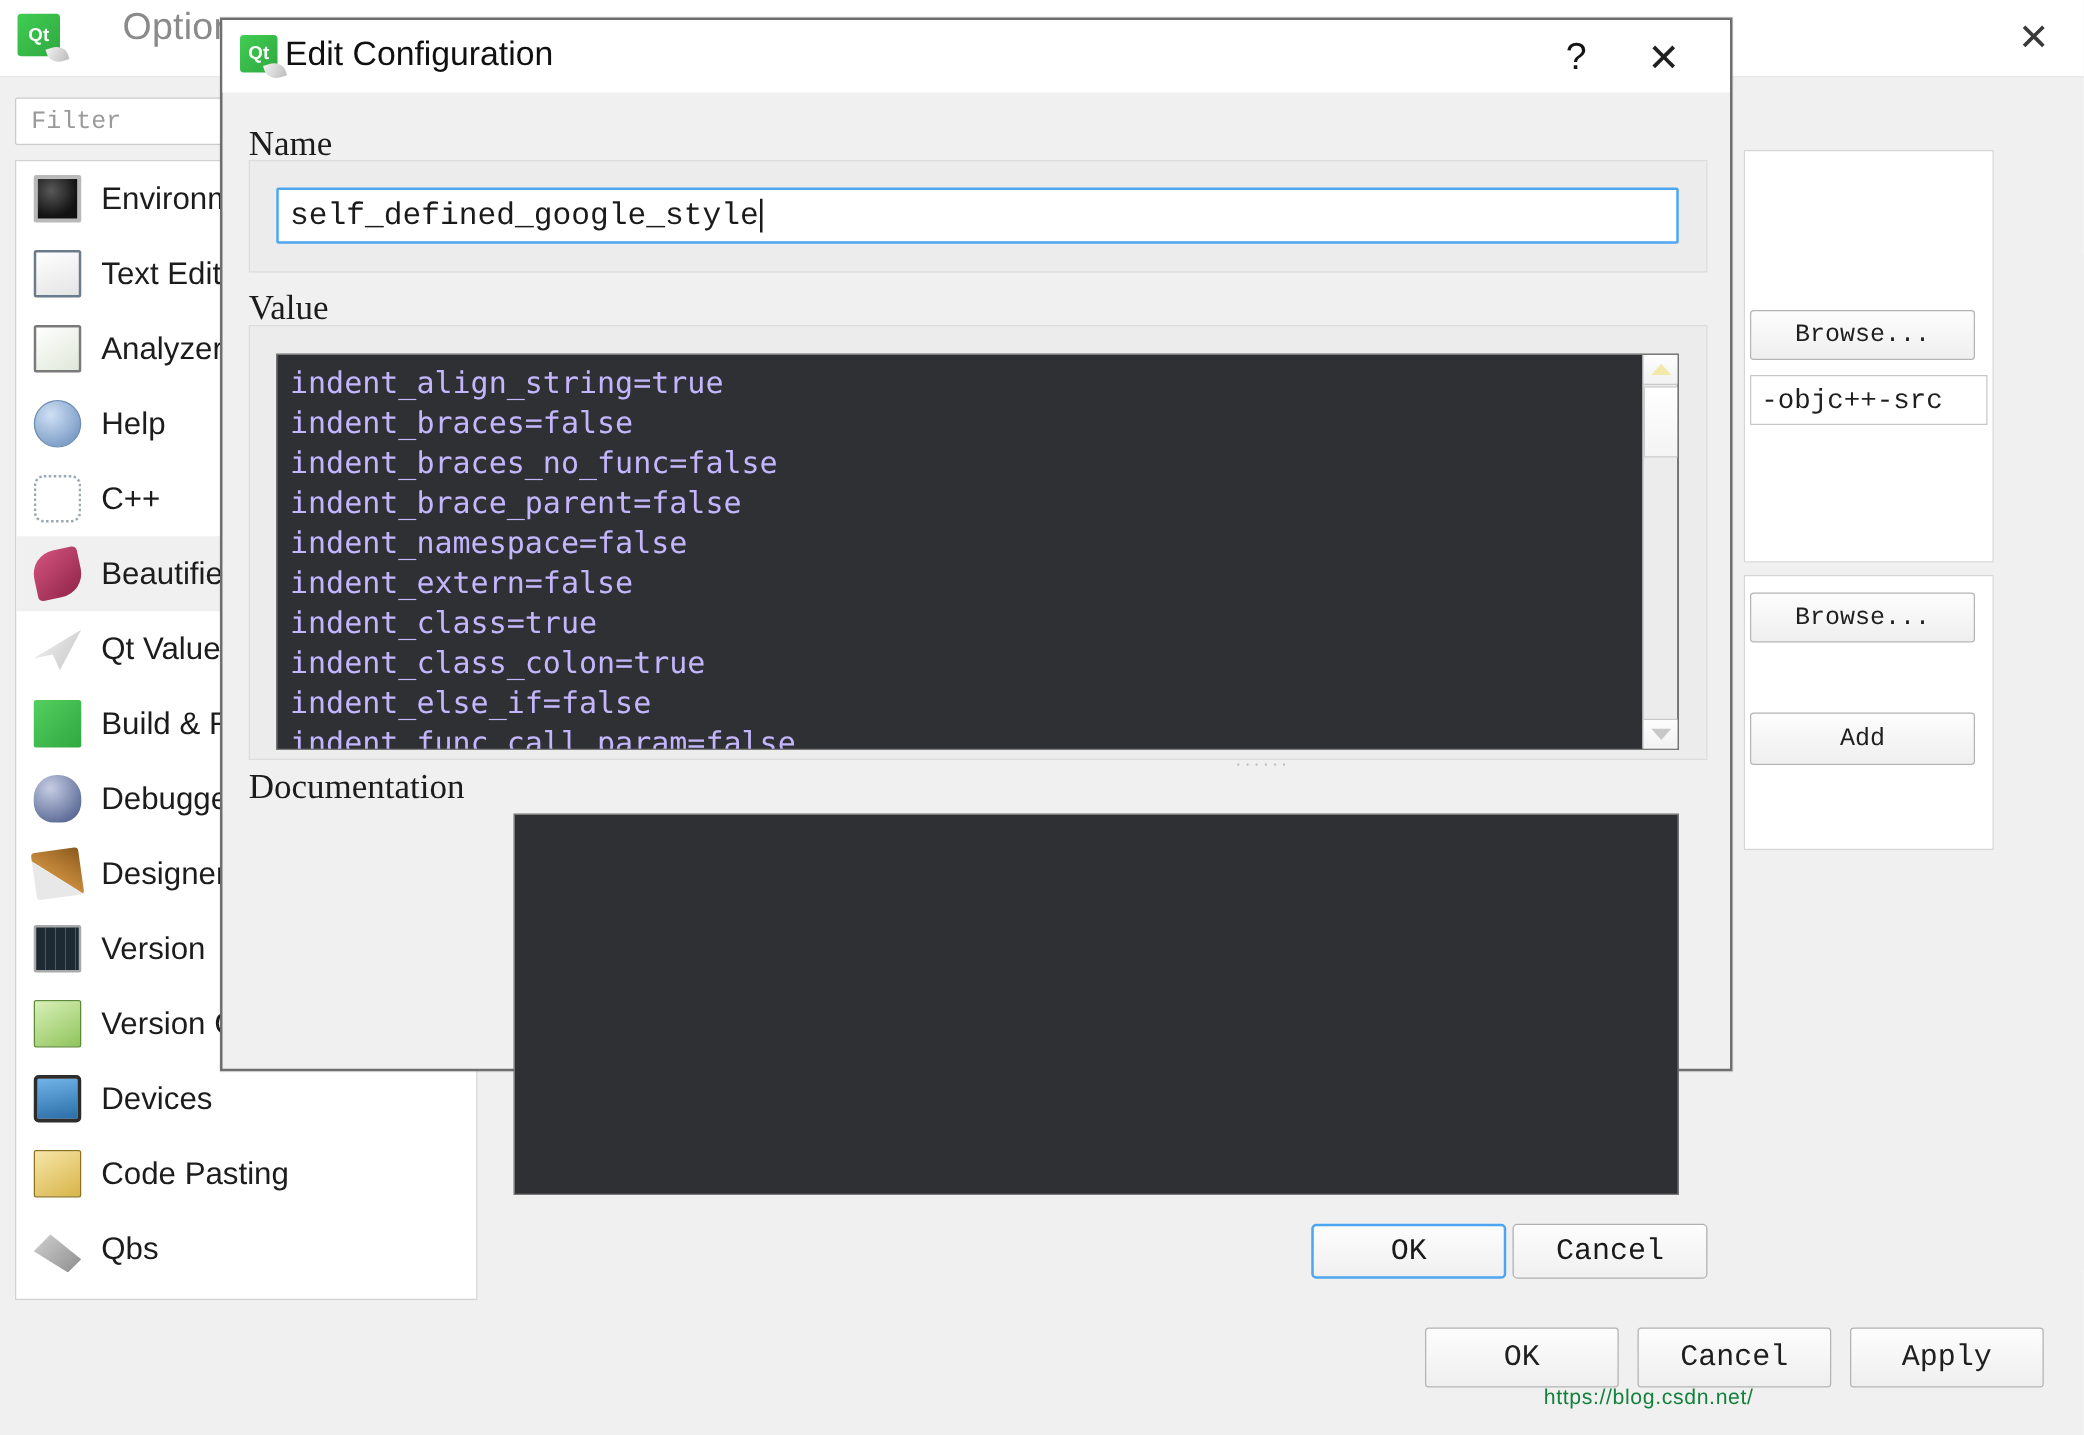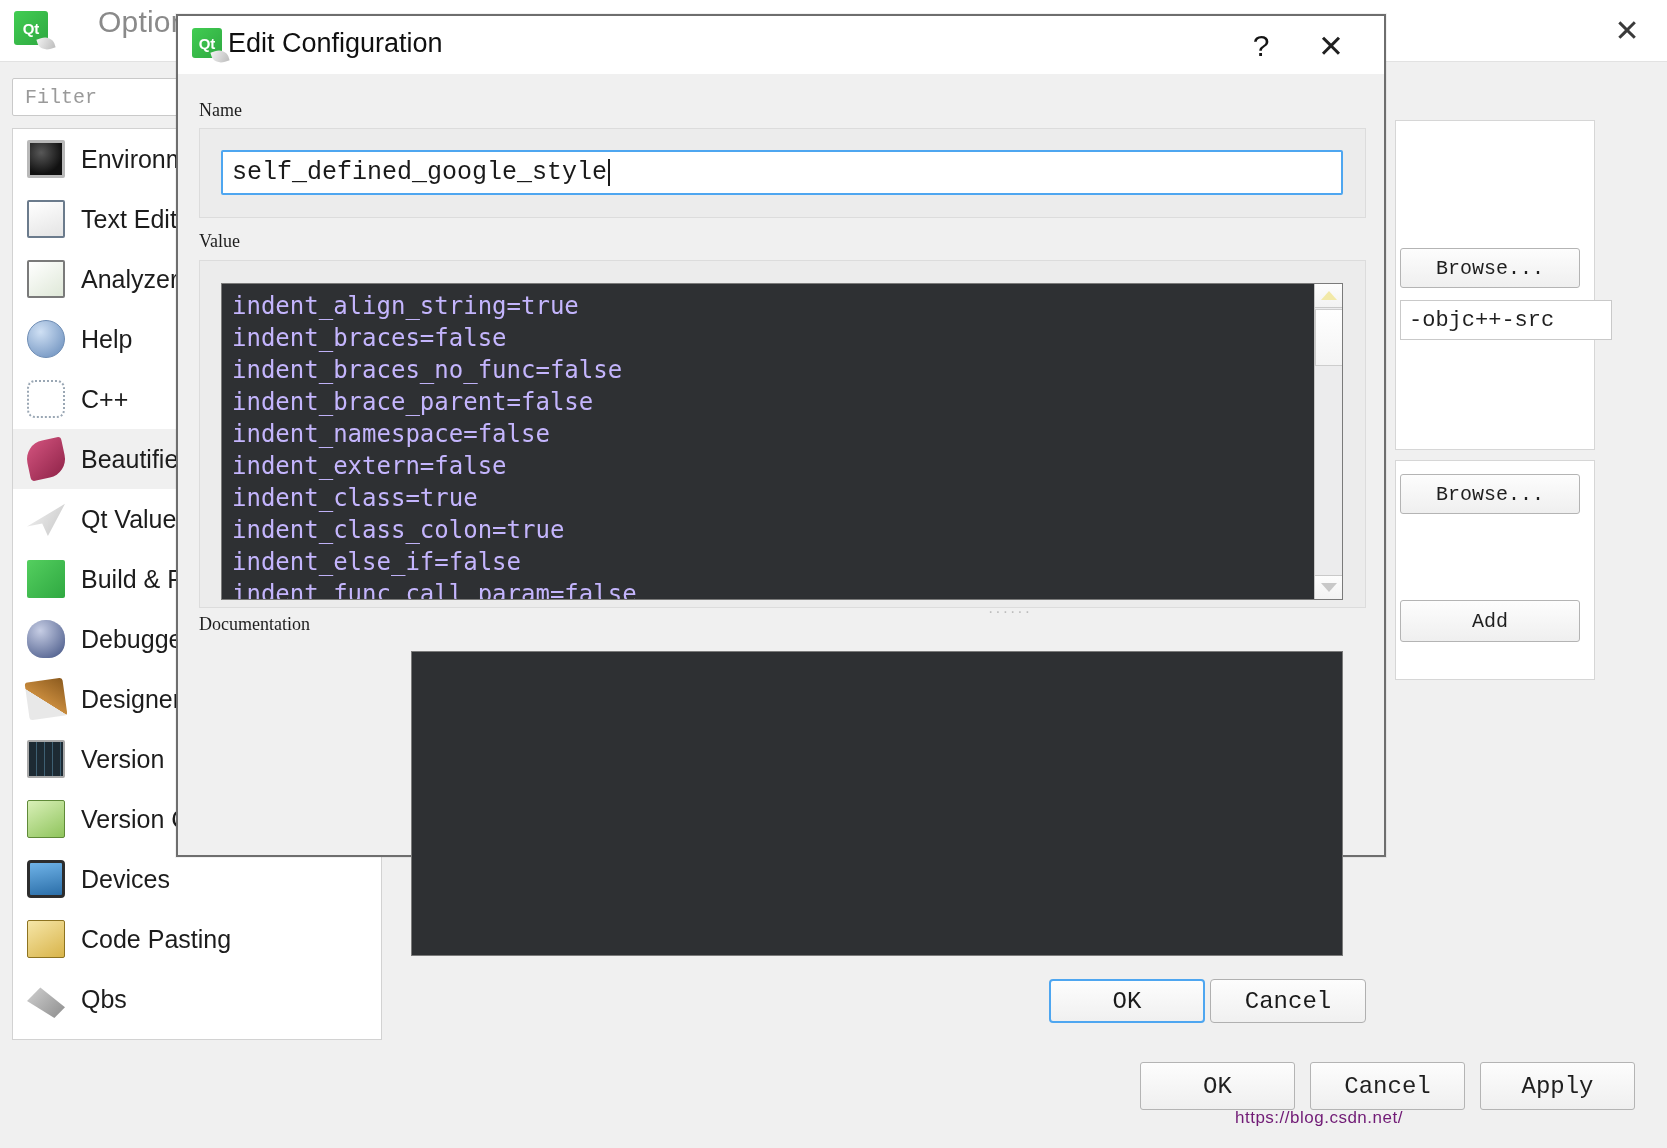--- a/index.html
+++ b/index.html
@@ -131,21 +131,21 @@
     font-family: "Liberation Mono", monospace;
     font-size: 24px;
     color: #1f1f1f;
     display: flex; align-items: center; justify-content: center;
   }
 
   #watermark {
     position: absolute;
     left: 1235px; top: 1108px;
     font-size: 17px;
-    color: #701a75;
+    color: #15803d;
     font-family: "Liberation Sans", sans-serif;
     letter-spacing: 0.5px;
     white-space: nowrap;
     text-align: right;
   }
 
   
   #edit-dialog {
     position: absolute;
     left: 176px; top: 14px;
@@ -178,21 +178,21 @@
   #dialog-close-btn {
     position: absolute; right: 30px; top: 8px;
     width: 46px; height: 44px;
     display: flex; align-items: center; justify-content: center;
     font-size: 31px; color: #202020; font-weight: 300;
   }
 
   .dlg-label {
     position: absolute;
     font-family: "Liberation Serif", serif;
-    font-size: 18px;
+    font-size: 28px;
     color: #1c1c1c;
   }
 
   
   #name-group {
     position: absolute;
     left: 21px; top: 112px;
     width: 1167px; height: 90px;
     background: #ececec;
     border: 1px solid #dcdcdc;
@@ -443,24 +443,24 @@
       <span class="sidebar-label">Code Pasting</span>
     </div>
     <div class="sidebar-item">
       <span class="sidebar-icon ic-qbs"></span>
       <span class="sidebar-label">Qbs</span>
     </div>
   </div>
 
   <div class="bg-panel" style="left:1395px; top:120px; width:200px; height:330px;"></div>
   <div class="bg-button" style="left:1400px; top:248px; width:180px; height:40px;">Browse...</div>
-  <div class="bg-field" style="left:1400px; top:300px; width:212px; height:40px;">-objc++-src</div>
+  <div class="bg-field" style="left:1400px; top:300px; width:190px; height:40px;">-objc++-src</div>
   <div class="bg-panel" style="left:1395px; top:460px; width:200px; height:220px;"></div>
   <div class="bg-button" style="left:1400px; top:474px; width:180px; height:40px;">Browse...</div>
-  <div class="bg-button" style="left:1400px; top:570px; width:180px; height:42px;margin-top:30px;">Add</div>
+  <div class="bg-button" style="left:1400px; top:570px; width:180px; height:42px;">Add</div>
 
   <div id="options-bottom-bar">
     <div class="opt-btn" style="left:1140px; width:155px;">OK</div>
     <div class="opt-btn" style="left:1310px; width:155px;">Cancel</div>
     <div class="opt-btn" style="left:1480px; width:155px;">Apply</div>
   </div>
 
   <div id="watermark">https://blog.csdn.net/</div>
 </div>
 

